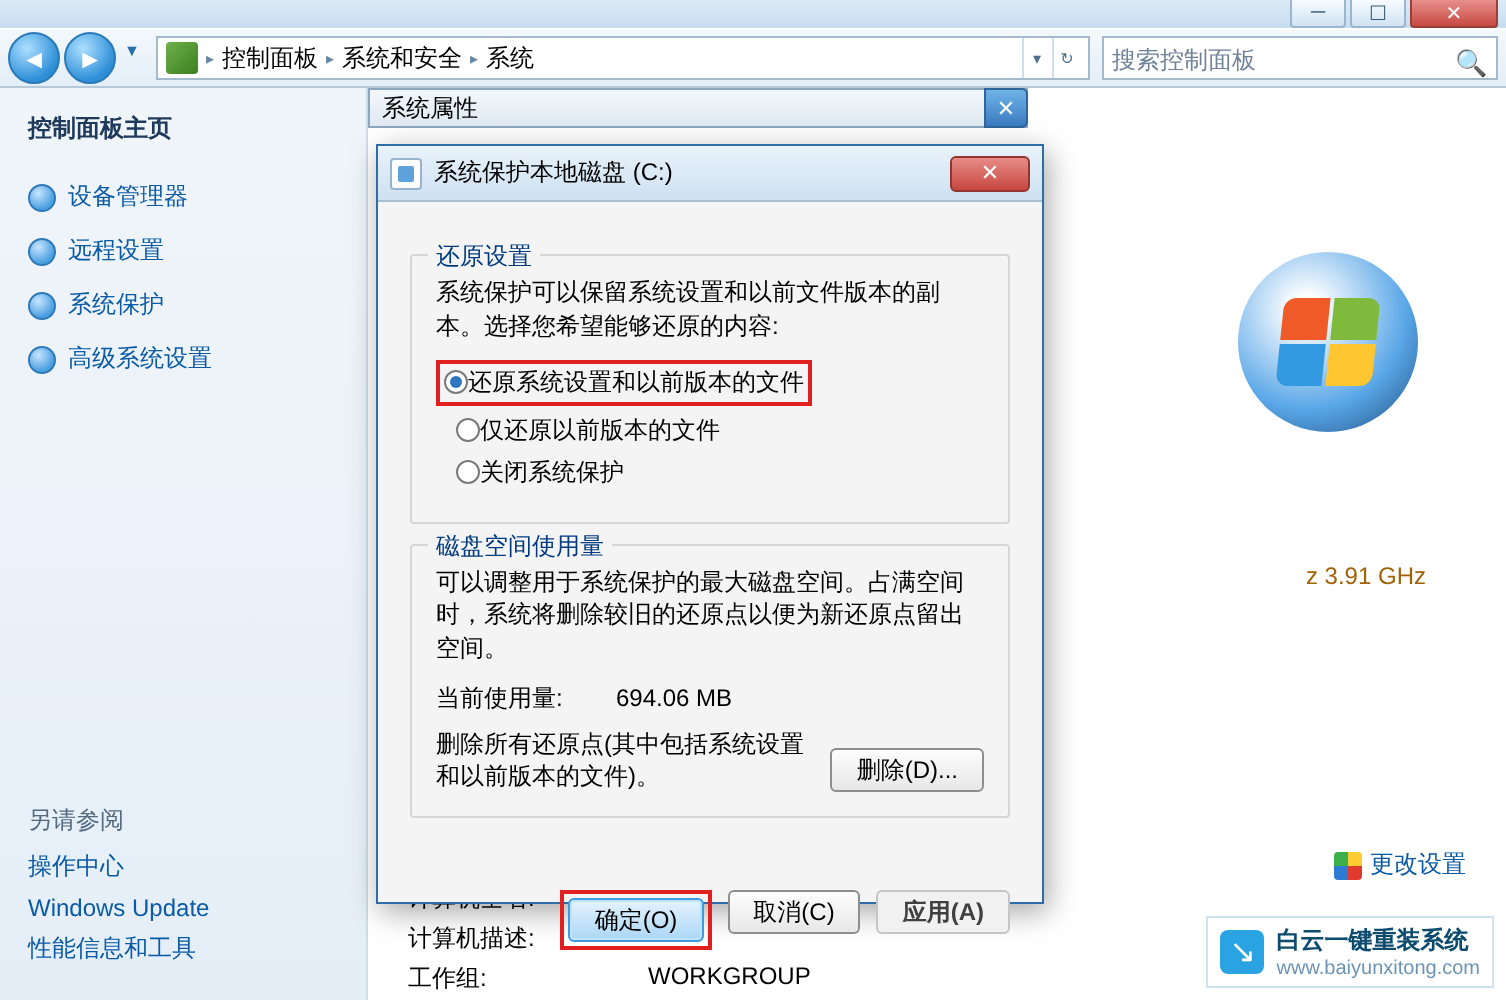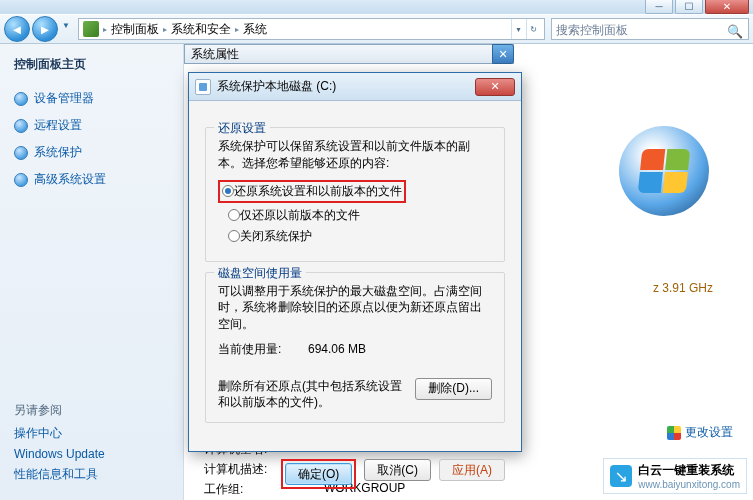--- a/index.html
+++ b/index.html
@@ -66,33 +66,33 @@
 .radio-row { display: flex; align-items: center; gap: 0; margin: 4px 0 4px 10px; }
 .radio { width: 12px; height: 12px; border: 1px solid #7a7a7a; border-radius: 50%; background: #fff; display: flex; align-items: center; justify-content: center; }
 .radio.checked::after { content:""; width:6px; height:6px; background:#2e76c4; border-radius:50%; }
 .hl { border: 2px solid #e02020; padding: 1px 2px; display: inline-flex; align-items: center; gap: 6px; }
 .usage-row { display: flex; align-items: center; margin: 6px 0; }
 .usage-label { width: 90px; }
 .slider { flex: 1; height: 18px; position: relative; }
 .slider-track { position: absolute; left: 0; right: 0; top: 8px; height: 3px; background: #d0d0d0; border: 1px solid #b0b0b0; border-radius: 2px; }
 .slider-thumb { position: absolute; left: 6px; top: 1px; width: 10px; height: 16px; background: linear-gradient(#fafdff,#cfe3f3); border: 1px solid #6f95b8; border-radius: 2px; }
 .slider-caption { text-align: center; font-size: 11px; color: #000; margin-top: 2px; }
-.del-row { display: flex; align-items: flex-start; gap: 8px; margin-top: 20px; }
+.del-row { display: flex; align-items: flex-end; gap: 8px; margin-top: 6px; }
 .del-desc { flex: 1; line-height: 1.35; }
 
 .btn { height: 22px; padding: 0 12px; background: linear-gradient(#fdfdfd,#e7e7e7); border: 1px solid #8e8e8e; border-radius: 3px; color: #000; display: inline-flex; align-items: center; justify-content: center; }
-.btn.disabled { color: #c2410c; border-color: #c5c5c5; background: #f1f1f1; }
+.btn.disabled { color: #404040; border-color: #c5c5c5; background: #f1f1f1; font-weight: bold; }
 .dlg-buttons { display: flex; justify-content: flex-end; gap: 8px; padding: 0 16px 12px; }
 .ok-hl { border: 2px solid #e02020; padding: 2px; display: inline-flex; }
 .btn.primary { background: linear-gradient(#e5f3fe,#aad6f6); border-color: #3e9be0; box-shadow: inset 0 0 0 1px #bfe2fb; }
 
 
 .wm { position: absolute; right: 6px; bottom: 6px; display: flex; align-items: center; gap: 6px; background: rgba(255,255,255,.7); padding: 3px 6px; border: 1px solid #cfe2f0; }
 .wm-icon { width: 22px; height: 22px; background: #29a3e2; border-radius: 4px; display: flex; align-items: center; justify-content: center; color: #fff; font-size: 16px; }
-.wm-text { color: #000000; font-weight: bold; }
+.wm-text { color: #0c4a6e; font-weight: bold; }
 .wm-sub { color: #6b94b5; font-size: 10px; }
 </style>
 </head>
 <body>
 
 <div class="titlebar">
   <div class="wbtn wmin">─</div>
   <div class="wbtn wmax">☐</div>
   <div class="wbtn wclose">✕</div>
 </div>

